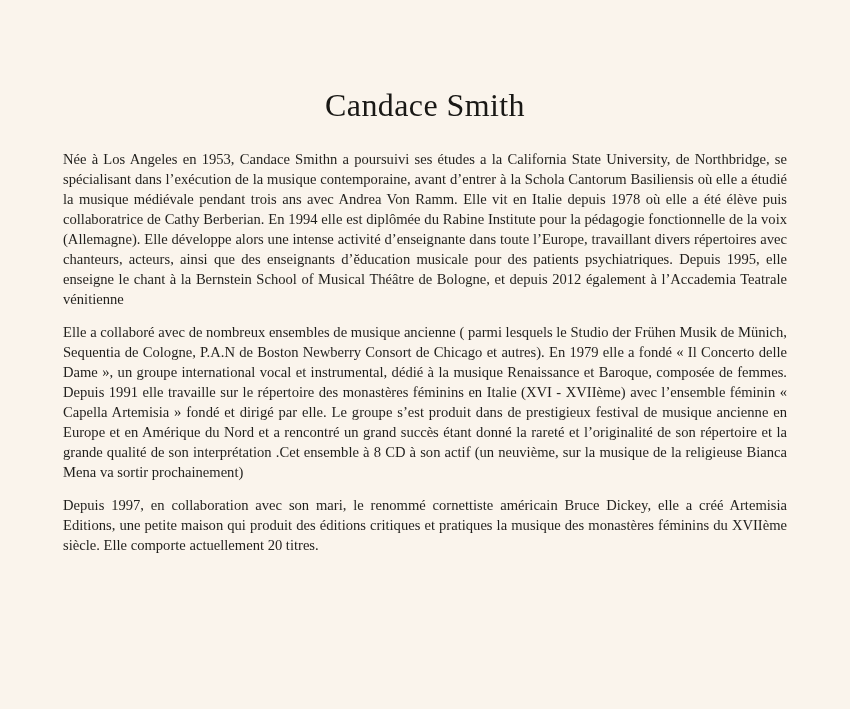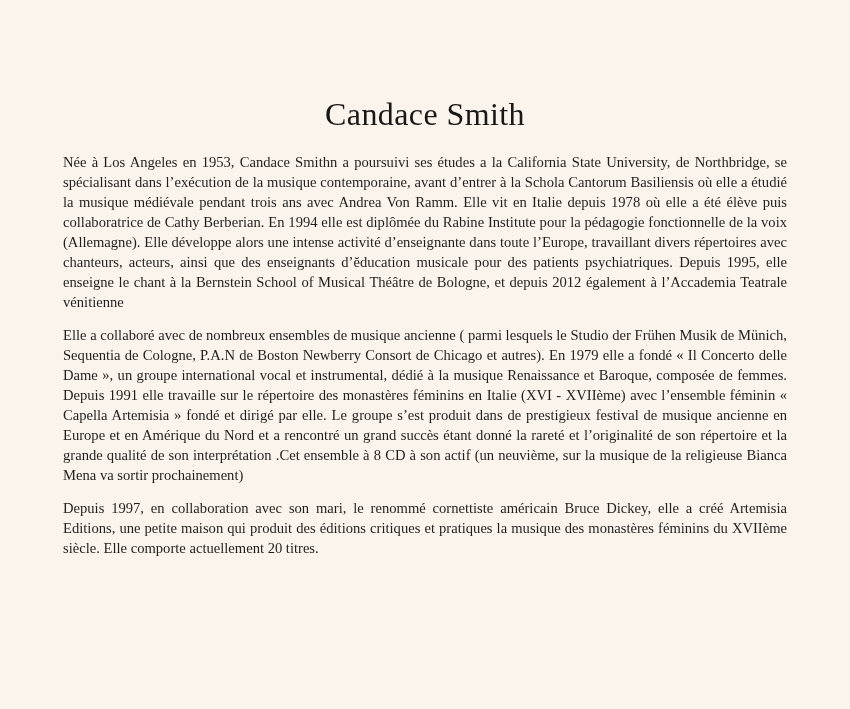--- a/index.html
+++ b/index.html
@@ -12,32 +12,32 @@
       font-family: "Liberation Serif", "DejaVu Serif", serif;
       overflow: hidden;
     }
     .page {
       position: relative;
       width: 850px;
       height: 709px;
       box-sizing: border-box;
     }
     .title {
-      margin: 12px;
+      margin: 3px;
       padding-top: 84px;
       text-align: center;
       font-size: 32px;
       font-weight: normal;
       line-height: 36px;
       letter-spacing: 0.4px;
       color: #191815;
     }
     .bio {
       width: 724px;
-      margin: 20px auto 0 auto;
+      margin: 26px auto 0 auto;
       font-size: 14.6px;
       line-height: 20px;
       text-align: justify;
       color: #201f1c;
     }
     .bio p {
       margin: 0 0 13px 0;
       padding: 0;
     }
   </style>

